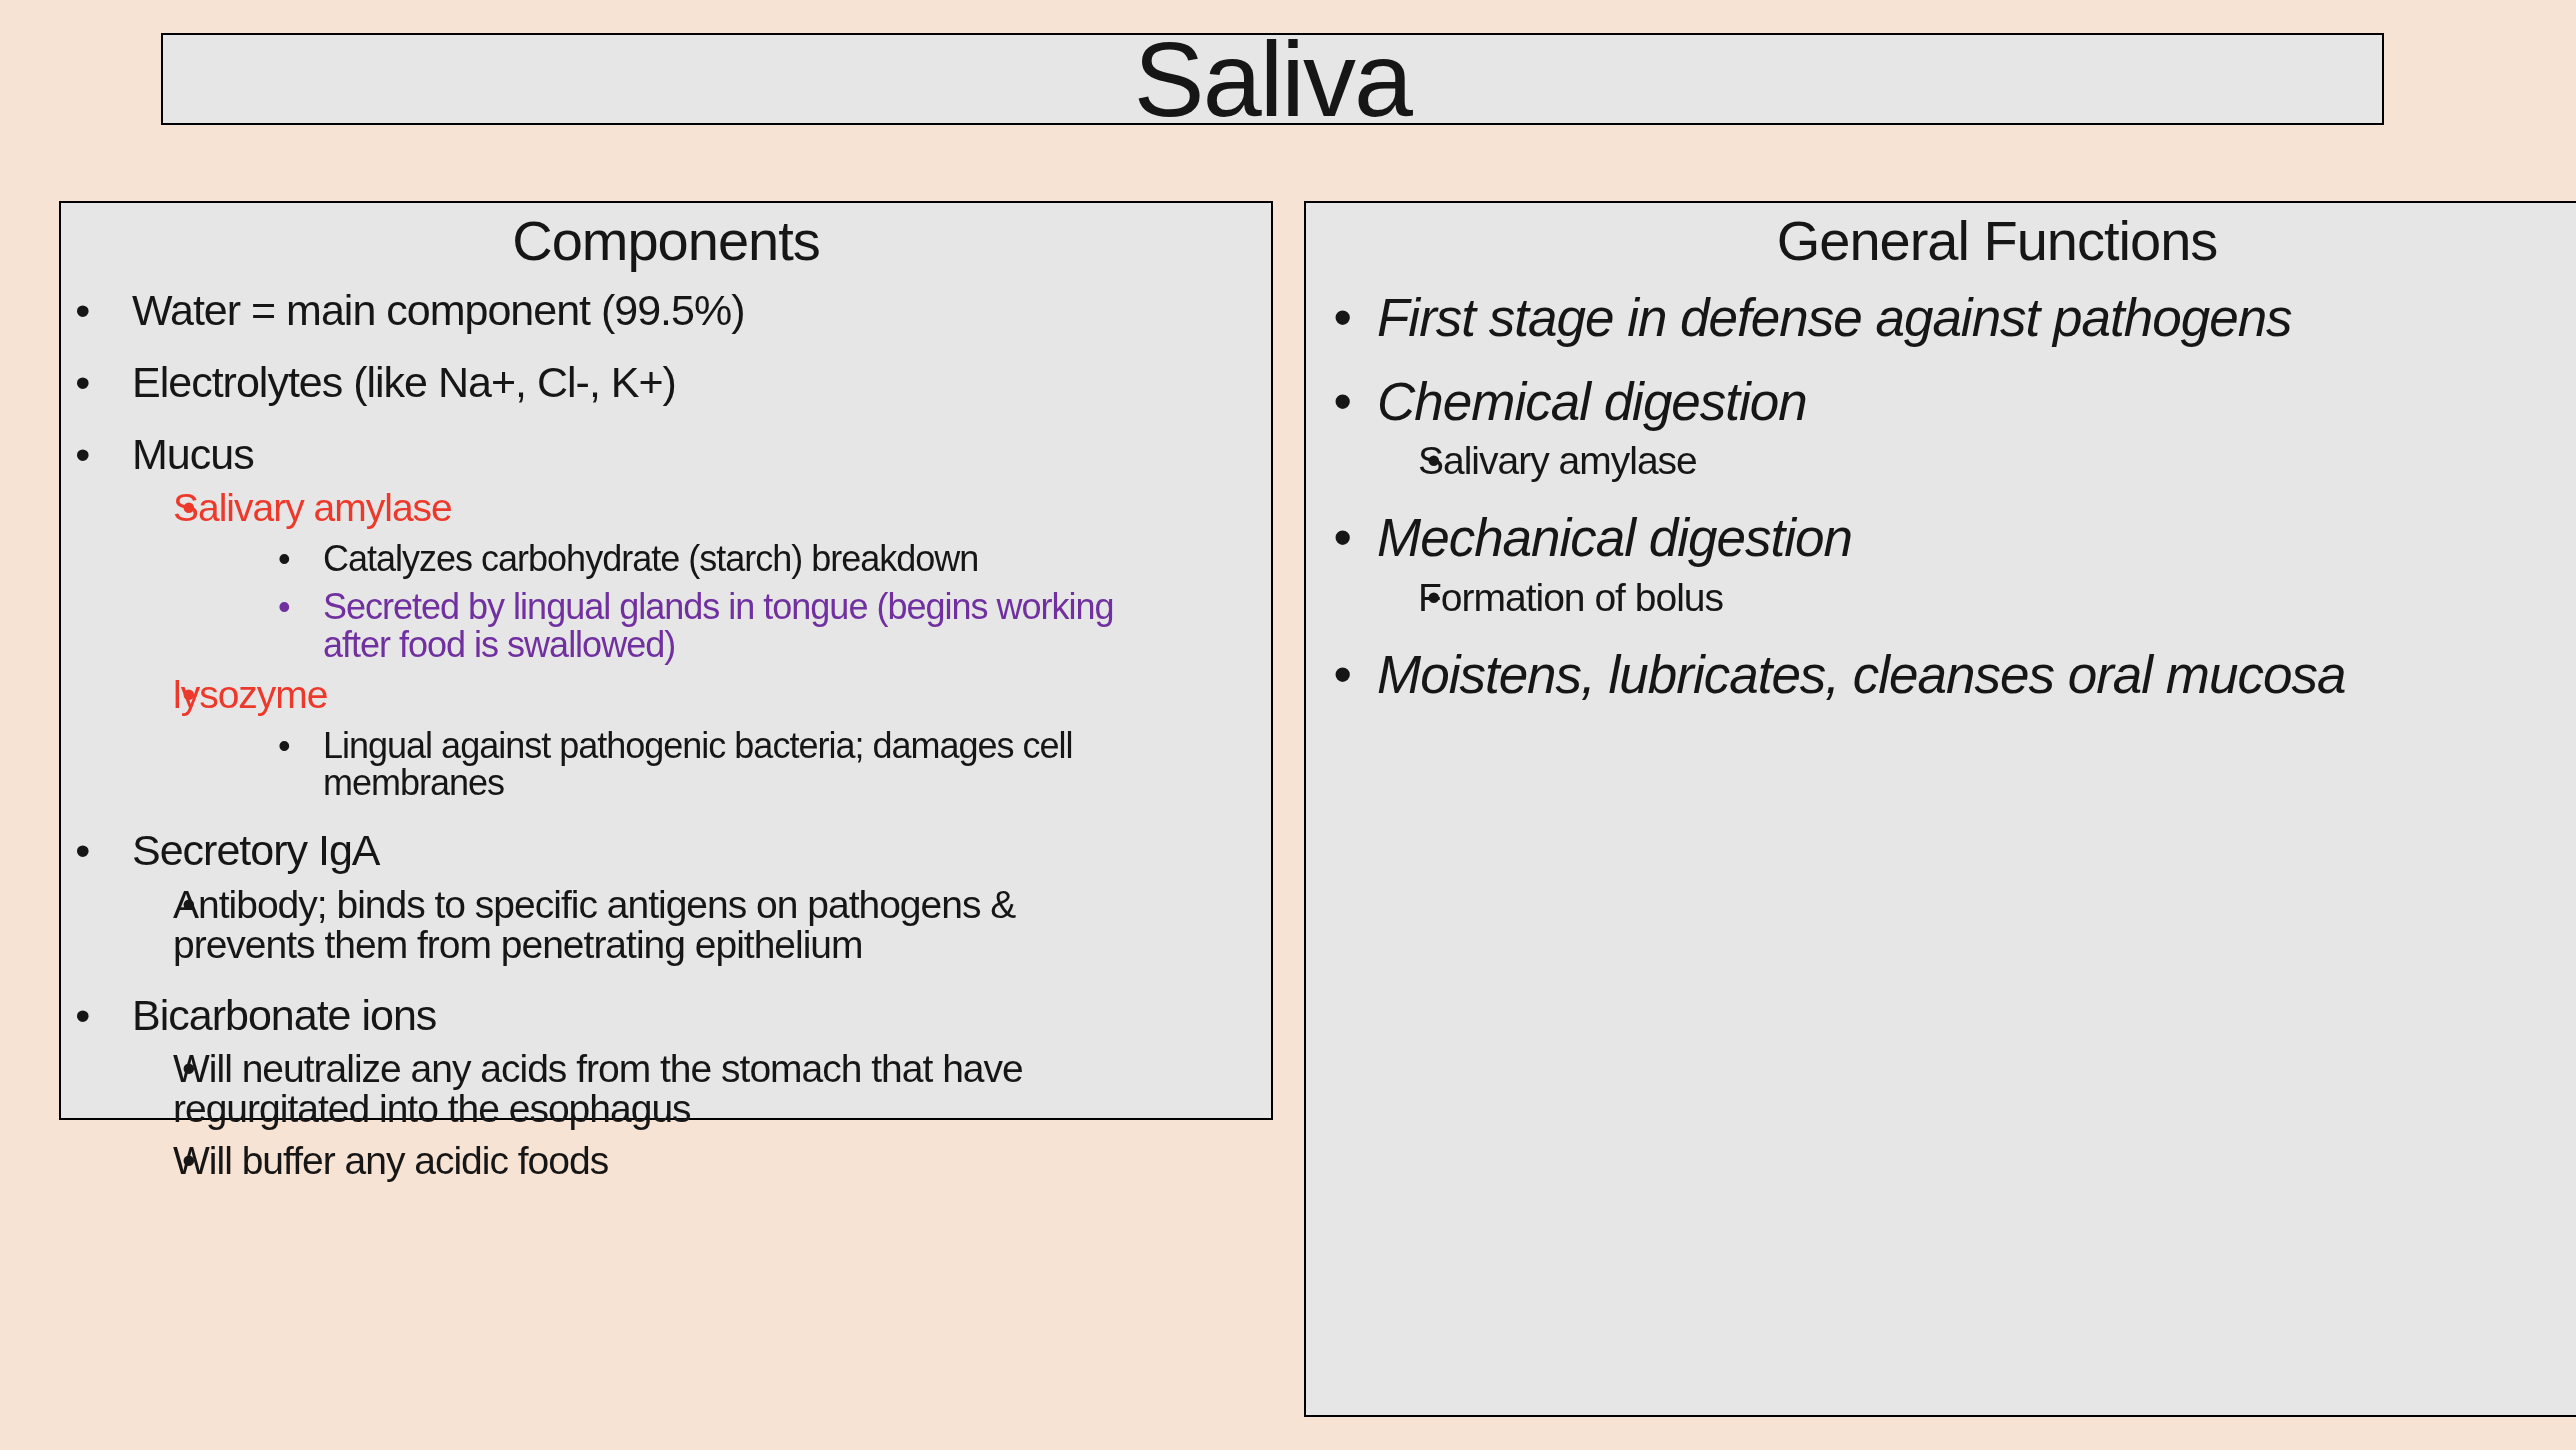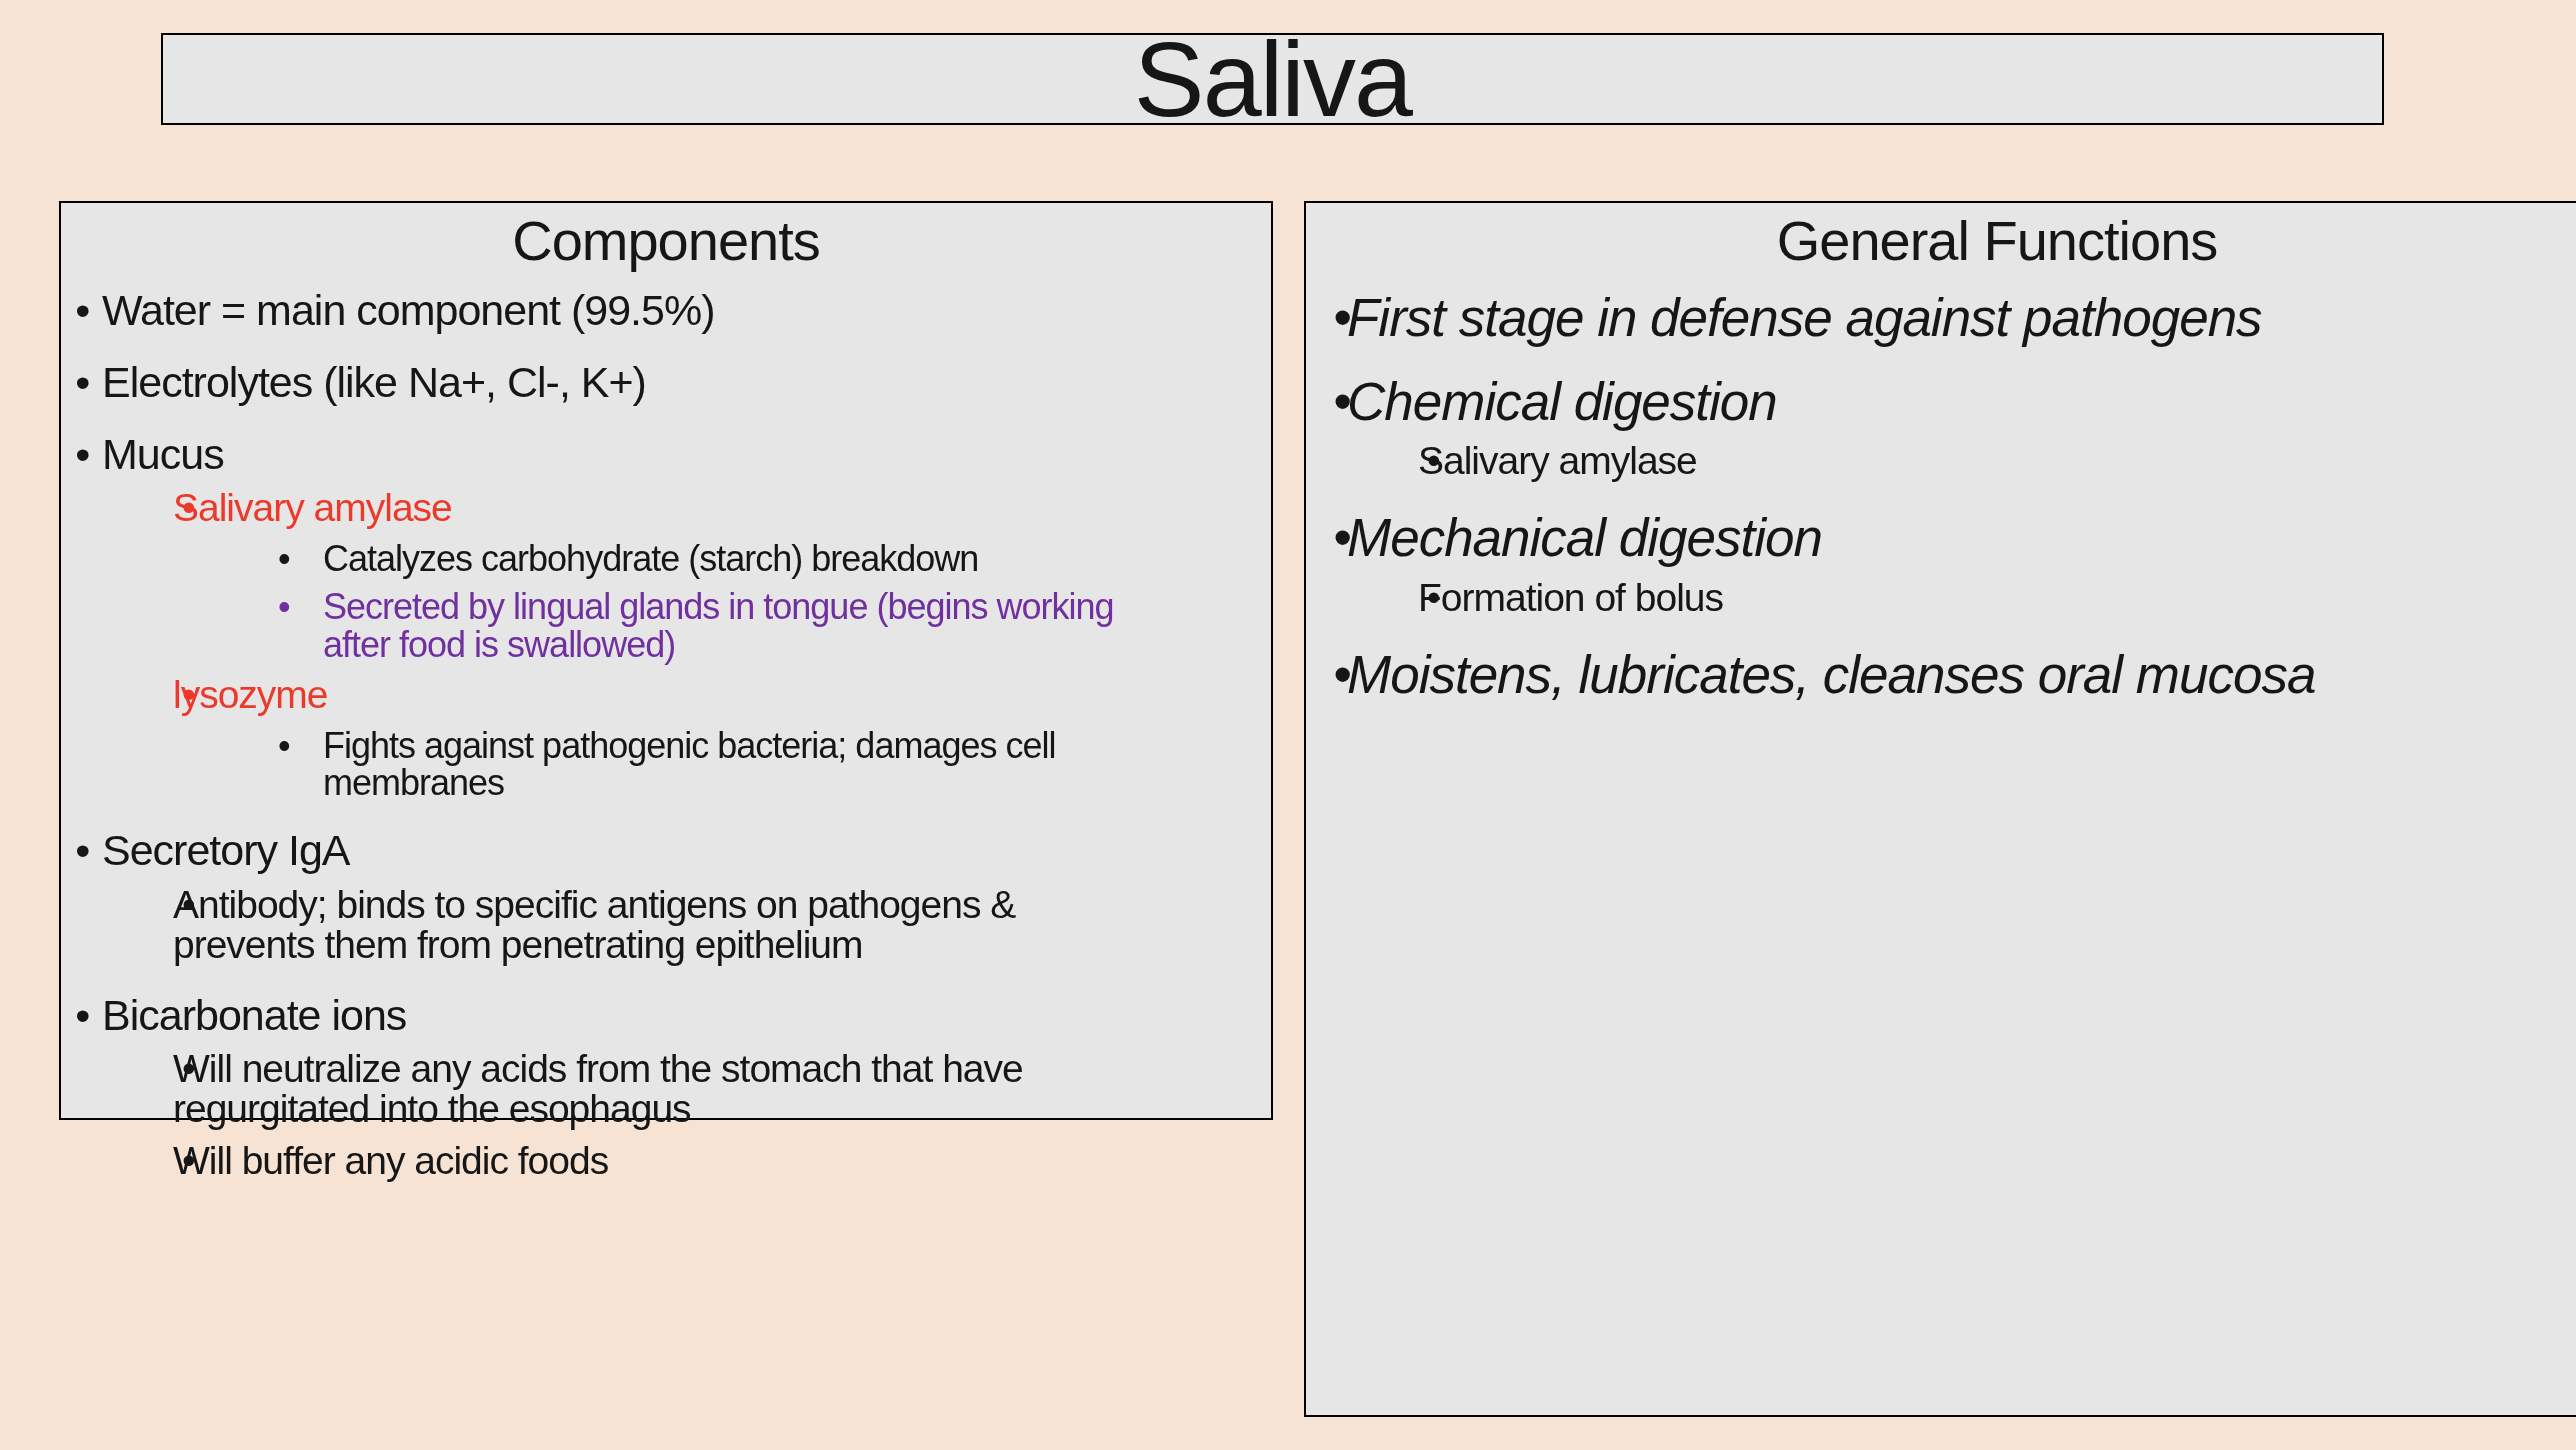--- a/index.html
+++ b/index.html
@@ -33,21 +33,21 @@
   .panel-title{
     margin:5.7px 0 0 0;
     text-align:center;
     font-size:56px;
     font-weight:normal;
     line-height:1.15;
   }
   .list{list-style:none;margin:0;padding:0 7.6px 0 0;}
   .item{position:relative;line-height:1.04;white-space:pre-wrap;}
   .item::before{content:"\2022";position:absolute;}
-  .lvl1{padding-left:41px;font-size:43px;margin-top:27px;}
+  .lvl1{padding-left:71px;font-size:43px;margin-top:27px;}
   .lvl1::before{left:14.3px;}
   .lvl2{padding-left:112px;font-size:39px;margin-top:11.4px;}
   .lvl2::before{left:121px;}
   .lvl3{padding-left:262px;font-size:36px;margin-top:11.4px;}
   .lvl3::before{left:217px;}
   .list .lvl1:first-child{margin-top:15px;}
   .right .lvl1{font-size:53px;margin-top:28.5px;font-style:italic;}
   .right .lvl1:first-child{margin-top:17px;}
   .right .lvl1::before{left:27px;}
   .right .lvl2{font-size:39px;margin-top:12.4px;}
@@ -67,21 +67,21 @@
     <h2 class="panel-title">Components</h2>
     <ul class="list">
         <li class="item lvl1">Water = main component (99.5%)</li>
         <li class="item lvl1">Electrolytes (like Na+, Cl-, K+)</li>
         <li class="item lvl1">Mucus</li>
         <li class="item lvl2 red">Salivary amylase</li>
         <li class="item lvl3">Catalyzes carbohydrate (starch) breakdown</li>
         <li class="item lvl3 purple">Secreted by lingual glands in tongue (begins working
 after food is swallowed)</li>
         <li class="item lvl2 red">lysozyme</li>
-        <li class="item lvl3">Fights against pathogenic bacteria; damages cell
+        <li class="item lvl3">Lingual against pathogenic bacteria; damages cell
 membranes</li>
         <li class="item lvl1">Secretory IgA</li>
         <li class="item lvl2">Antibody; binds to specific antigens on pathogens &amp;
 prevents them from penetrating epithelium</li>
         <li class="item lvl1">Bicarbonate ions</li>
         <li class="item lvl2">Will neutralize any acids from the stomach that have
 regurgitated into the esophagus</li>
         <li class="item lvl2">Will buffer any acidic foods</li>
       </ul>
   </section>

